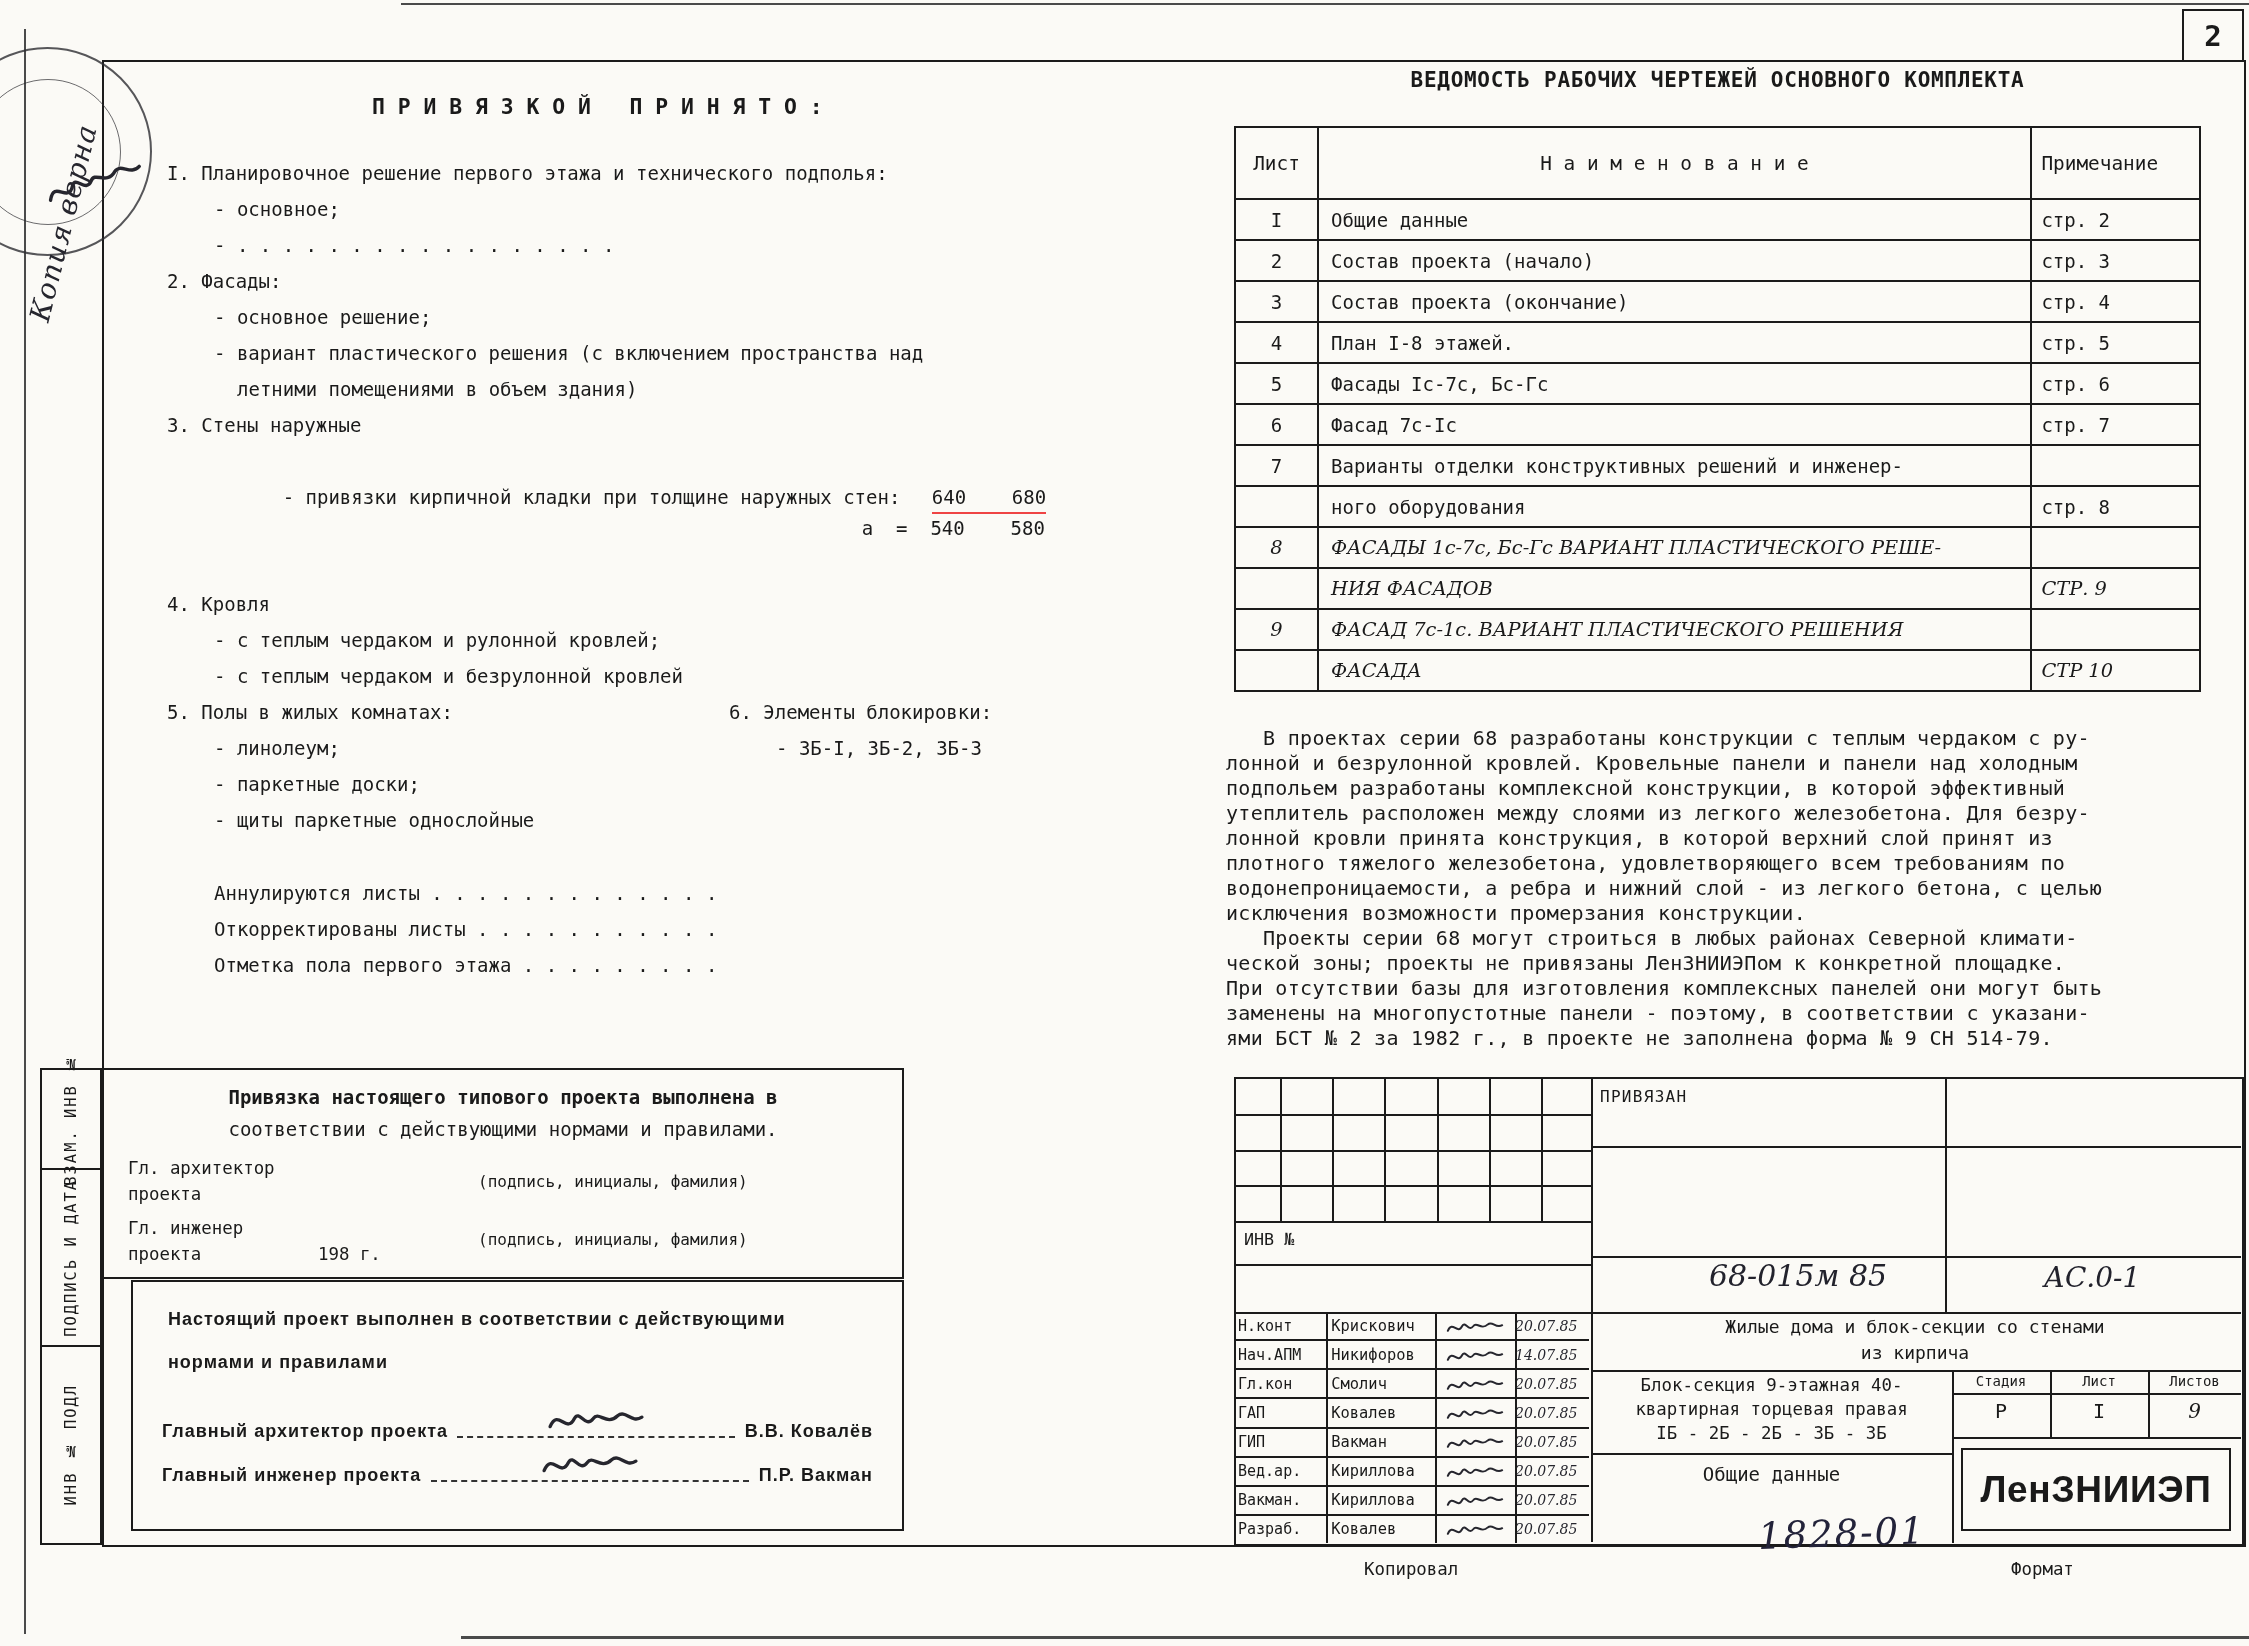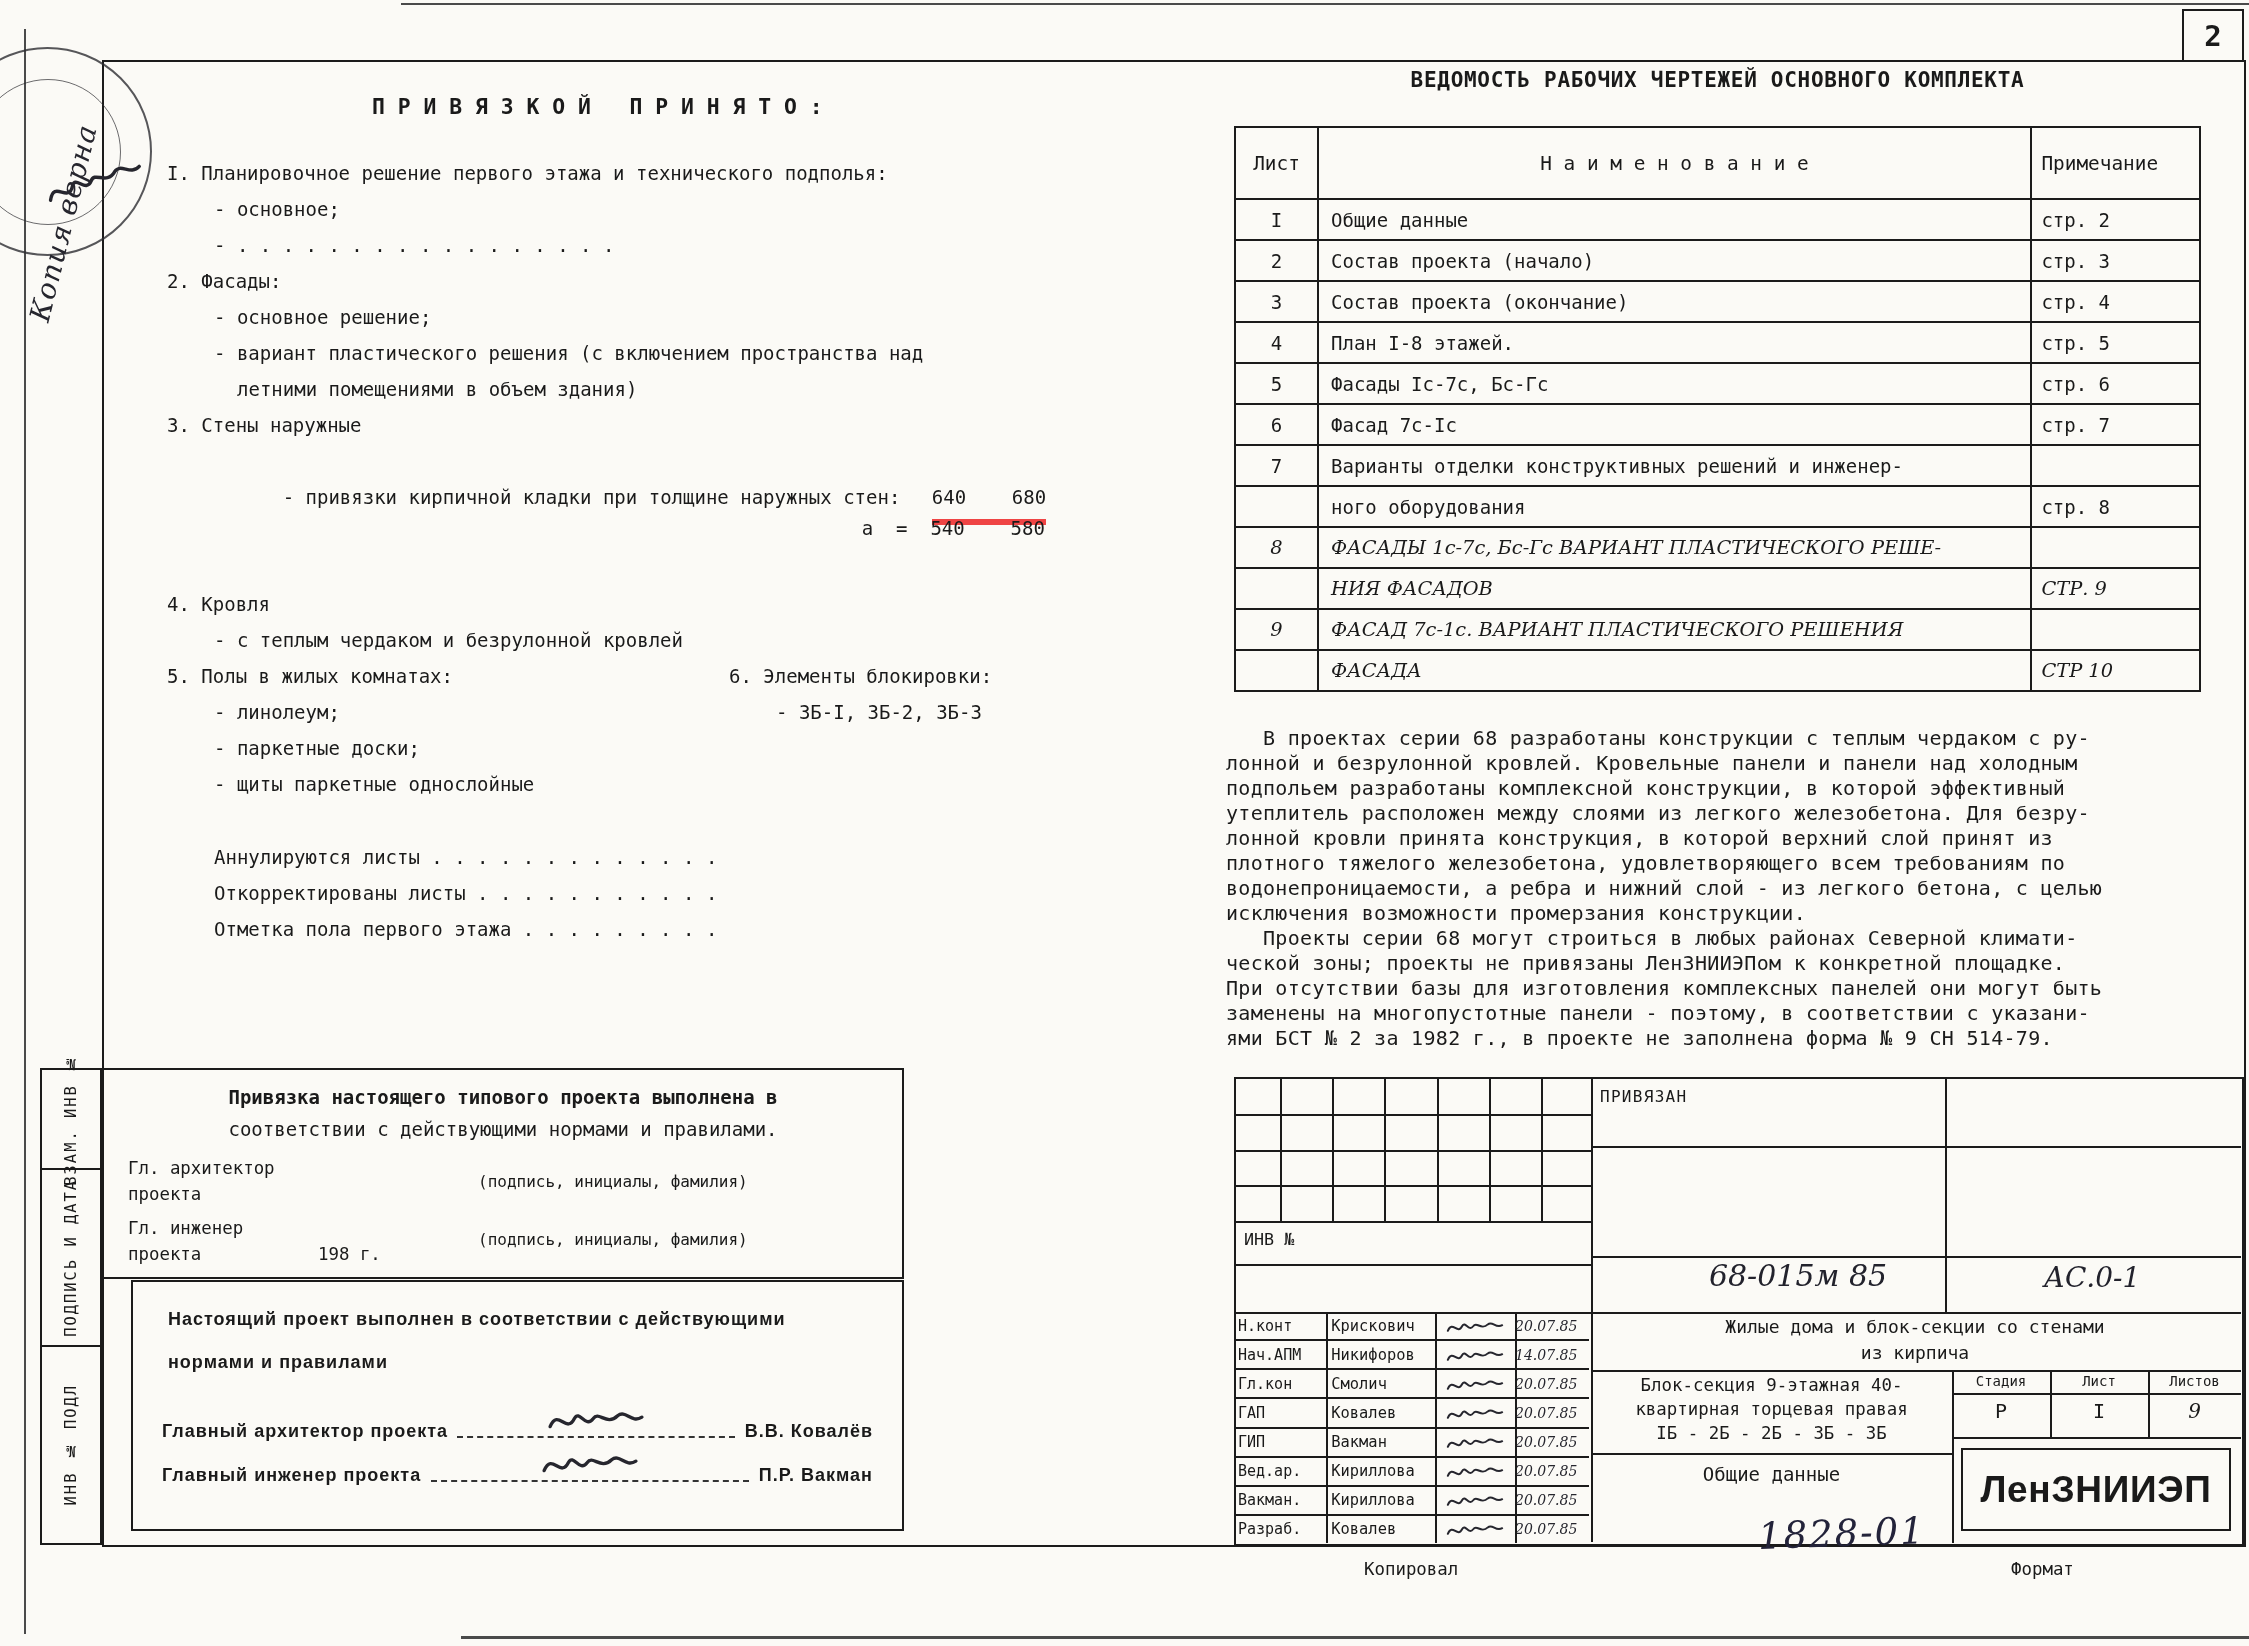--- a/index.html
+++ b/index.html
@@ -33,21 +33,21 @@
   .sb-c1 { height:98px; } .sb-c2 { height:177px; } .sb-c3 { flex:1; }
   .vtext { writing-mode:vertical-rl; transform:rotate(180deg); font-size:15.4px; letter-spacing:2px; white-space:nowrap; }
 
   
   .lc-title { position:absolute; left:372px; top:94px; font-size:21.4px; font-weight:bold; white-space:pre; }
   .lc-flow { position:absolute; left:167px; top:155px; width:1056px; }
   .tline { white-space:pre; font-size:19px; line-height:36px; min-height:36px; }
   .ind1 { padding-left:47px; } .ind2 { padding-left:70px; }
   .walls { margin-bottom:35px; }
   .wall-vals { display:inline-block; position:relative; margin-left:20px; }
-  .wv-top { border-bottom:6px solid #ef4444; padding-bottom:11px; }
+  .wv-top { border-bottom:2px solid #ef4444; padding-bottom:4px; }
   .wv-bot { position:absolute; left:-70px; top:31px; white-space:pre; }
   .twocol { display:flex; }
   .colL { width:562px; } .colR { flex:1; }
   .annul { margin-top:37px; }
 
   
   .bbox { position:absolute; left:102px; top:1068px; width:802px; height:211px; border:2.7px solid #1b1b1b; font-size:19px; }
   .bb-line1 { position:absolute; left:0; top:16px; width:100%; text-align:center;font-weight:bold; }
   .bb-line2 { position:absolute; left:0; top:48px; width:100%; text-align:center; }
   .bb-t { position:absolute; font-size:17.4px; }
@@ -163,20 +163,21 @@
         <div class="tline">3. Стены наружные</div>
       </div>
 
     <div class="tline ind1 walls">
       <span>- привязки кирпичной кладки при толщине наружных стен: </span><span class="wall-vals"><span class="wv-top">640    680</span><span class="wv-bot">а  =  540    580</span></span>
     </div>
 
     <div>
 
     <div class="tline">4. Кровля</div>
+        <div class="tline ind1">- с теплым чердаком и рулонной кровлей;</div>
         <div class="tline ind1">- с теплым чердаком и безрулонной кровлей</div>
       </div>
 
     <div class="twocol">
       <div class="colL">
 
       <div class="tline">5. Полы в жилых комнатах:</div>
           <div class="tline ind1">- линолеум;</div>
           <div class="tline ind1">- паркетные доски;</div>
           <div class="tline ind1">- щиты паркетные однослойные</div>

